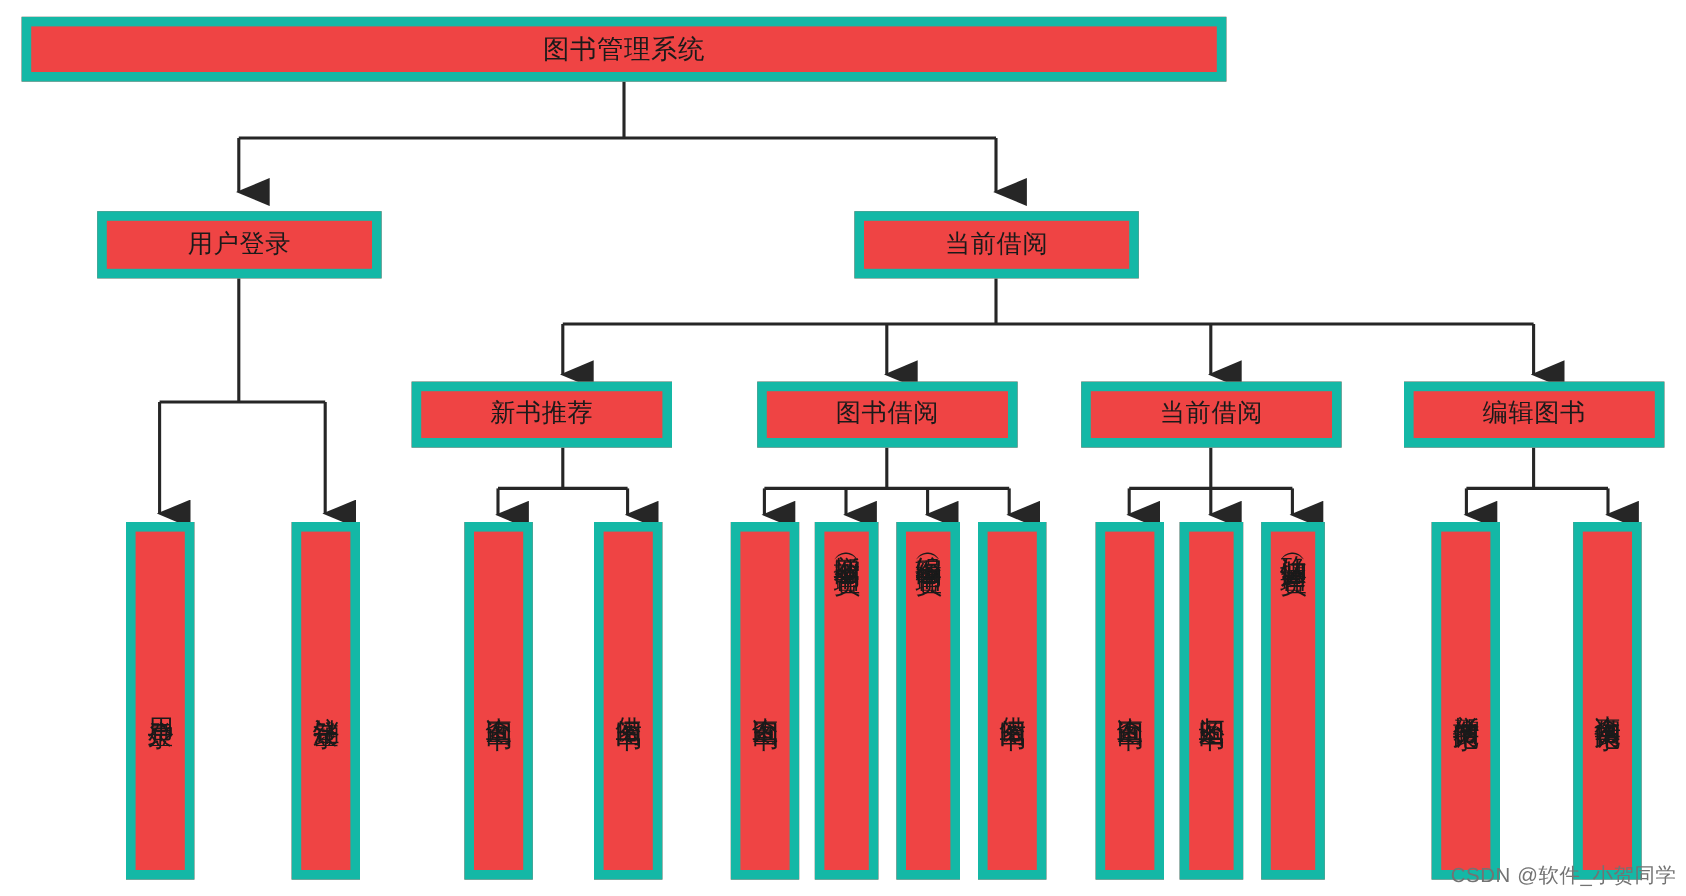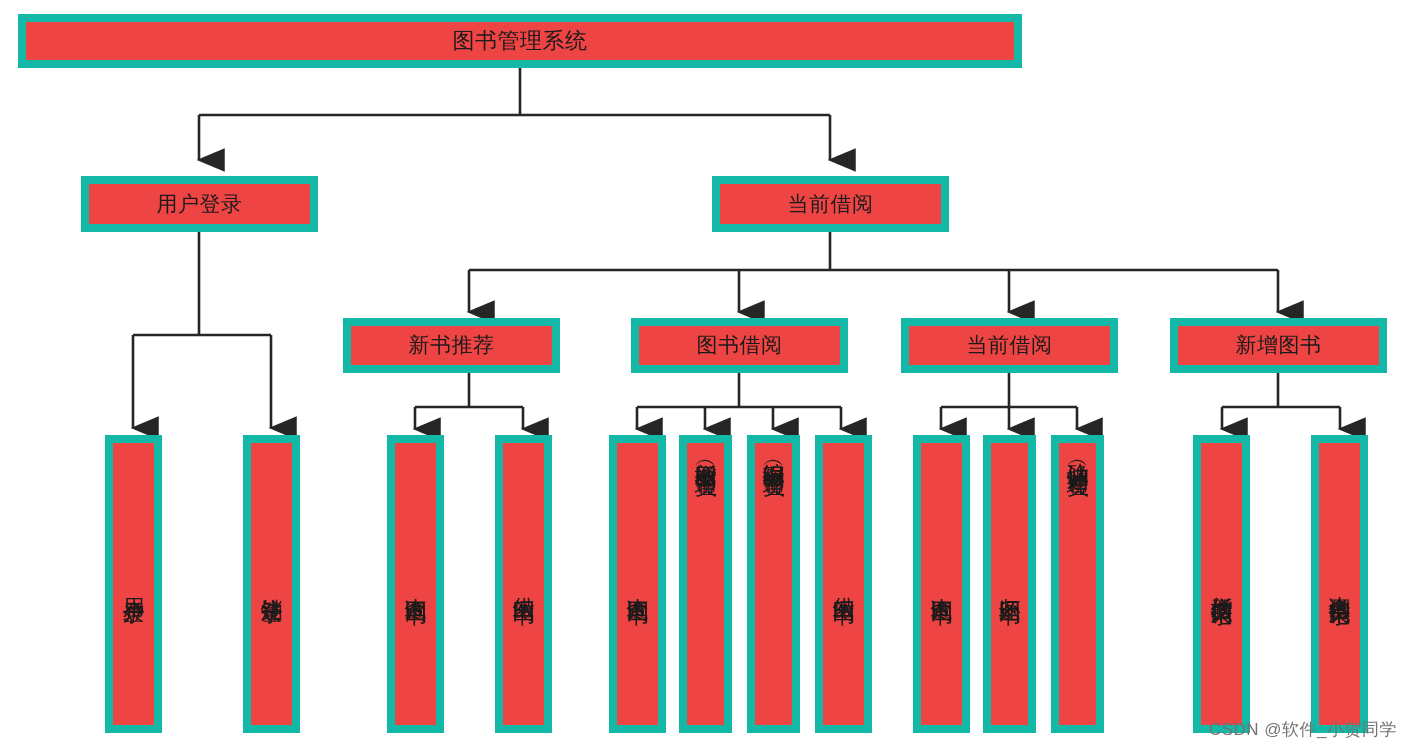--- a/index.html
+++ b/index.html
@@ -143,21 +143,21 @@
   <div class="node" style="left:343px; top:318px; width:217px; height:55px;">
     <span class="label">新书推荐</span>
   </div>
   <div class="node" style="left:631px; top:318px; width:217px; height:55px;">
     <span class="label">图书借阅</span>
   </div>
   <div class="node" style="left:901px; top:318px; width:217px; height:55px;">
     <span class="label">当前借阅</span>
   </div>
   <div class="node" style="left:1170px; top:318px; width:217px; height:55px;">
-    <span class="label">新增图书</span>
+    <span class="label">编辑图书</span>
   </div>
 
   <div class="node vertical" style="left:105px; top:435px; width:57px; height:298px;">
     <span class="label">用户登录</span>
   </div>
   <div class="node vertical" style="left:243px; top:435px; width:57px; height:298px;">
     <span class="label">注销登录</span>
   </div>
 
   <div class="node vertical" style="left:387px; top:435px; width:57px; height:298px;">

